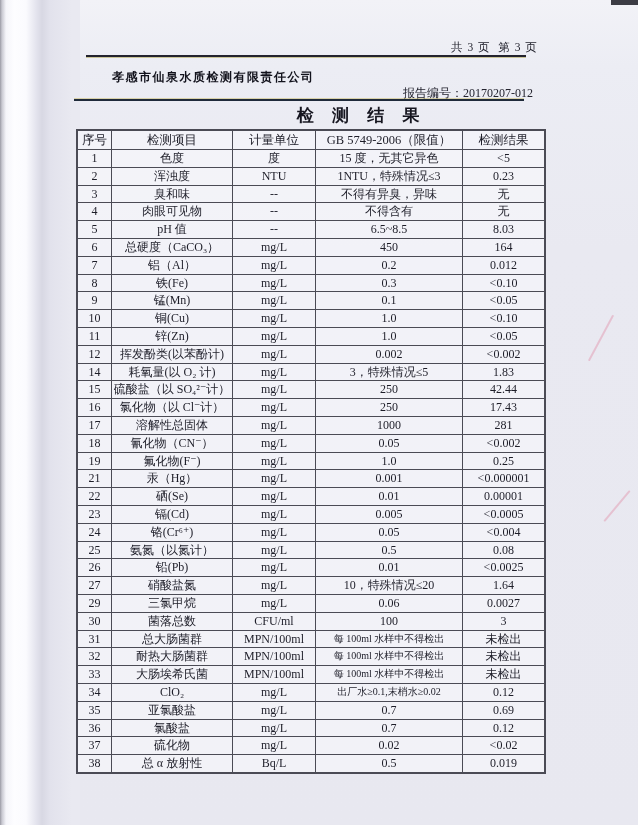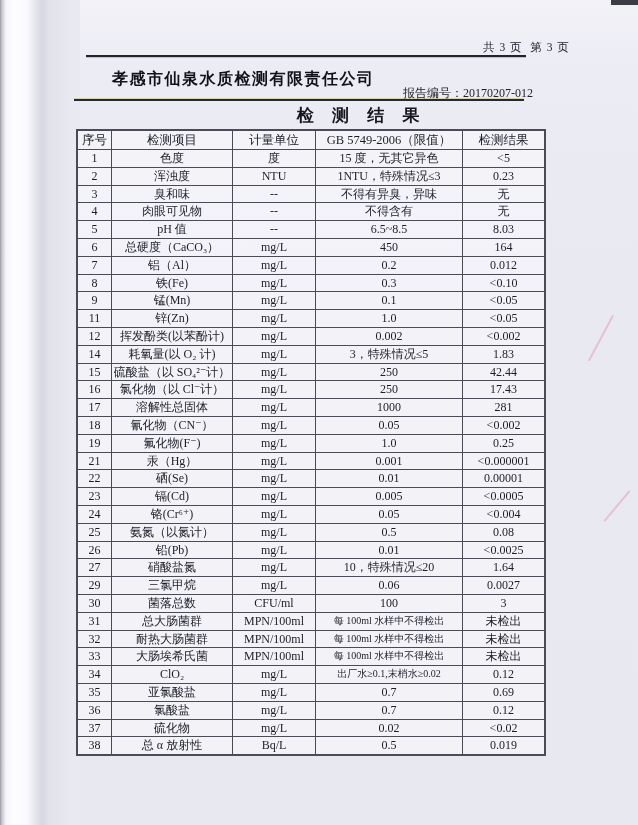--- a/index.html
+++ b/index.html
@@ -22,29 +22,29 @@
   }
   .corner-mark{
     position:absolute;top:0;right:0;width:27px;height:5px;background:#3c3c44;
   }
   .scratch{position:absolute;background:rgba(224,120,150,.35);border-radius:2px;}
   .s1{left:600px;top:312px;width:2px;height:52px;transform:rotate(28deg);}
   .s2{left:616px;top:486px;width:2px;height:40px;transform:rotate(40deg);}
 
   .page-info{
     position:absolute;top:40px;left:451px;
-    font-size:11.5px;letter-spacing:1px;white-space:pre;color:#23232e;margin-left:32px;
+    font-size:11.5px;letter-spacing:1px;white-space:pre;color:#23232e;
   }
   .rule1{
     position:absolute;top:55px;left:86px;width:440px;height:2px;
     background:#23232e;box-shadow:0 1px 0 rgba(160,145,40,.45);
   }
   .company{
     position:absolute;top:69px;left:112px;
-    font-size:16px;font-weight:bold;letter-spacing:1.5px;color:#12121c;
+    font-size:12px;font-weight:bold;letter-spacing:1.5px;color:#12121c;
     font-family:"Liberation Sans","DejaVu Sans",sans-serif;
   }
   .report{
     position:absolute;top:85px;left:403px;font-size:12px;color:#23232e;white-space:nowrap;
   }
   .rule2{
     position:absolute;top:99px;left:74px;width:450px;height:2px;
     background:#1f2a3a;box-shadow:0 -1px 0 rgba(190,170,60,.4);
   }
   .title{
@@ -159,20 +159,27 @@
           <td>&lt;0.10</td>
         </tr>
         <tr>
           <td>9</td>
           <td>锰(Mn)</td>
           <td>mg/L</td>
           <td>0.1</td>
           <td>&lt;0.05</td>
         </tr>
         <tr>
+          <td>10</td>
+          <td>铜(Cu)</td>
+          <td>mg/L</td>
+          <td>1.0</td>
+          <td>&lt;0.10</td>
+        </tr>
+        <tr>
           <td>11</td>
           <td>锌(Zn)</td>
           <td>mg/L</td>
           <td>1.0</td>
           <td>&lt;0.05</td>
         </tr>
         <tr>
           <td>12</td>
           <td>挥发酚类(以苯酚计)</td>
           <td>mg/L</td>

